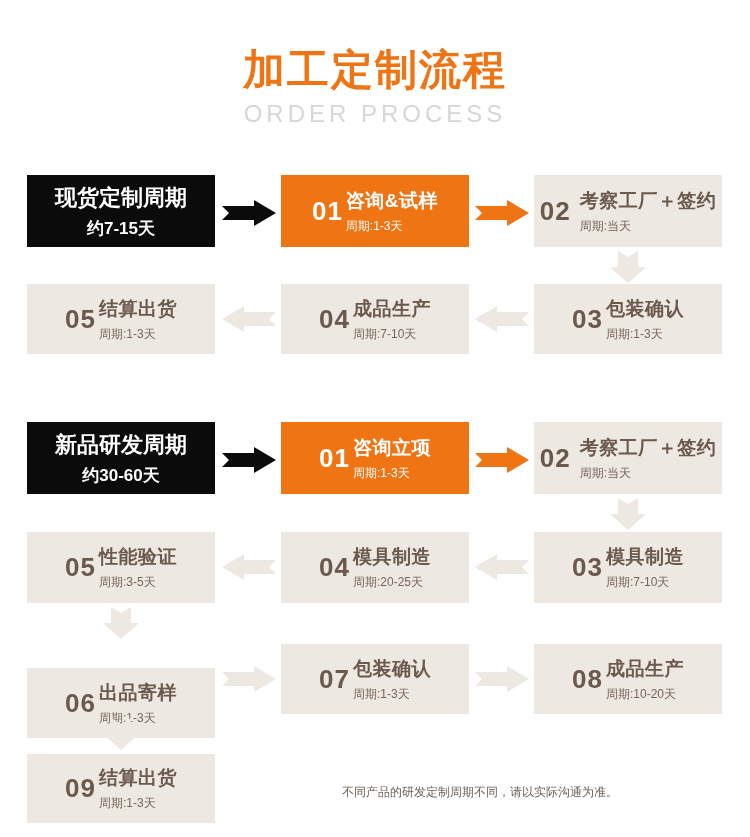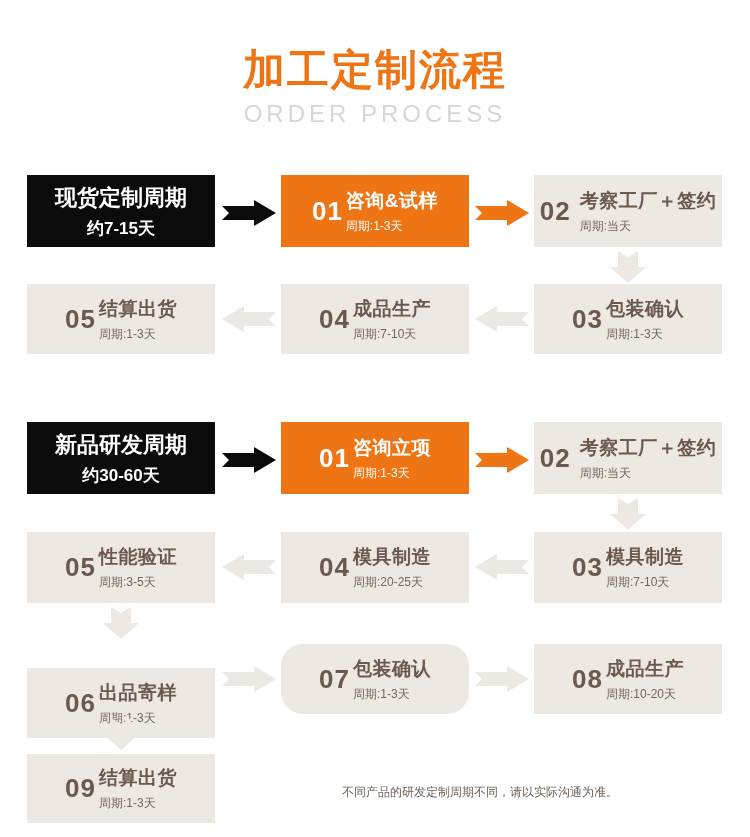--- a/index.html
+++ b/index.html
@@ -230,21 +230,21 @@
       </span>
     </div>
   </div>
 
   <div class="arrow" style="left:222px; top:666px;">
     <svg width="54" height="26" viewBox="0 0 54 26">
         <polygon points="0,6 32,6 32,0 54,13 32,26 32,20 0,20 7,13" fill="#EDE8E1"></polygon>
       </svg>
   </div>
 
-  <div class="box beige-box h70" style="left:281px; top:644px;border-radius:22px;">
+  <div class="box beige-box h70" style="left:281px; top:644px;">
     <div class="step">
       <span class="num">07</span>
       <span class="tcol">
         <span class="title">包装确认</span>
         <span class="period">周期:1-3天</span>
       </span>
     </div>
   </div>
 
   <div class="arrow" style="left:475px; top:666px;">

